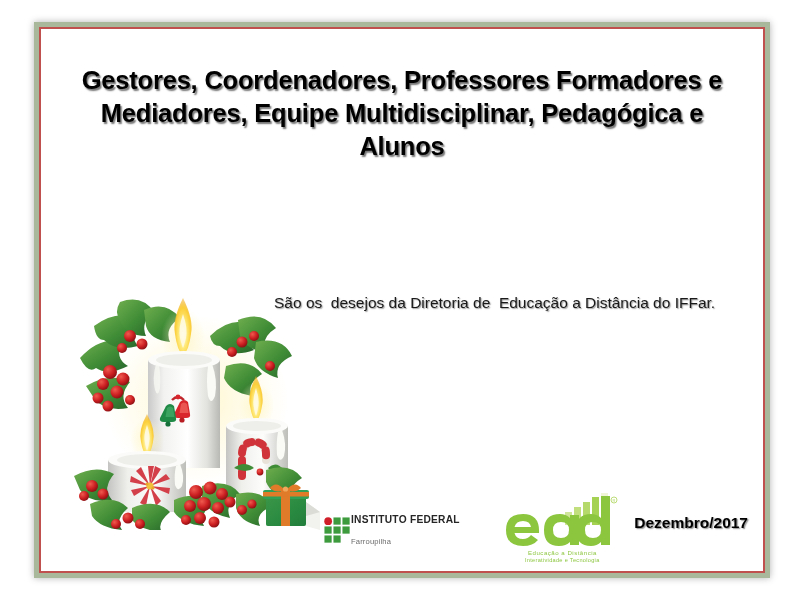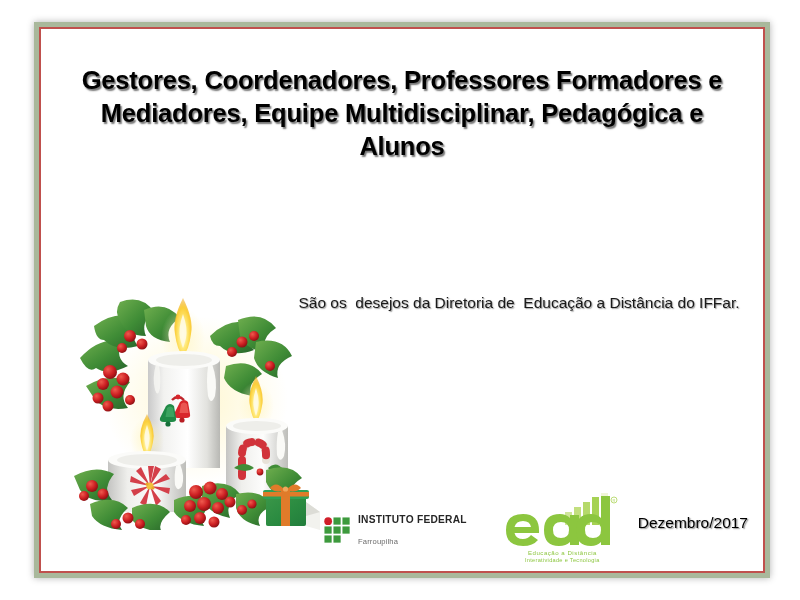--- a/index.html
+++ b/index.html
@@ -79,34 +79,34 @@
     color: #111111;
     text-shadow: 1.5px 1.5px 1.6px rgba(0,0,0,0.50);
     letter-spacing: -0.1px;
   }
 
   .signature {
     position: absolute;
     left: 240px;
     top: 268px;
     width: 490px;
-    text-align: center;
+    text-align: left;
     font-size: 15.5px;
     line-height: 1.62;
     color: #1a1a1a;
     text-shadow: 1px 1px 1.2px rgba(0,0,0,0.40);
     white-space: pre-wrap;
   }
 
   .date-stamp {
     position: absolute;
     right: 22px;
     top: 492px;
     font-size: 15.5px;
-    font-weight: normal;
+    font-weight: bold;
     color: #000000;
     text-shadow: 1.2px 1.2px 1.3px rgba(0,0,0,0.45);
   }
 
   
   .artwork {
     position: absolute;
     left: 36px;
     top: 258px;
     width: 252px;
@@ -116,21 +116,21 @@
 
   
   .logo-if {
     position: absolute;
     left: 290px;
     top: 486px;
     width: 150px;
     height: 44px;
     display: flex;
     align-items: center;
-    gap: 7px;
+    gap: 0;
   }
   .if-mark { width: 27px; height: 27px; flex: 0 0 auto; }
   .if-mark svg { display: block; width: 100%; height: 100%; }
   .if-words { display: flex; flex-direction: column; justify-content: center; }
   .if-title {
     font-size: 10.2px;
     font-weight: bold;
     letter-spacing: 0.25px;
     color: #262626;
     line-height: 1.15;

